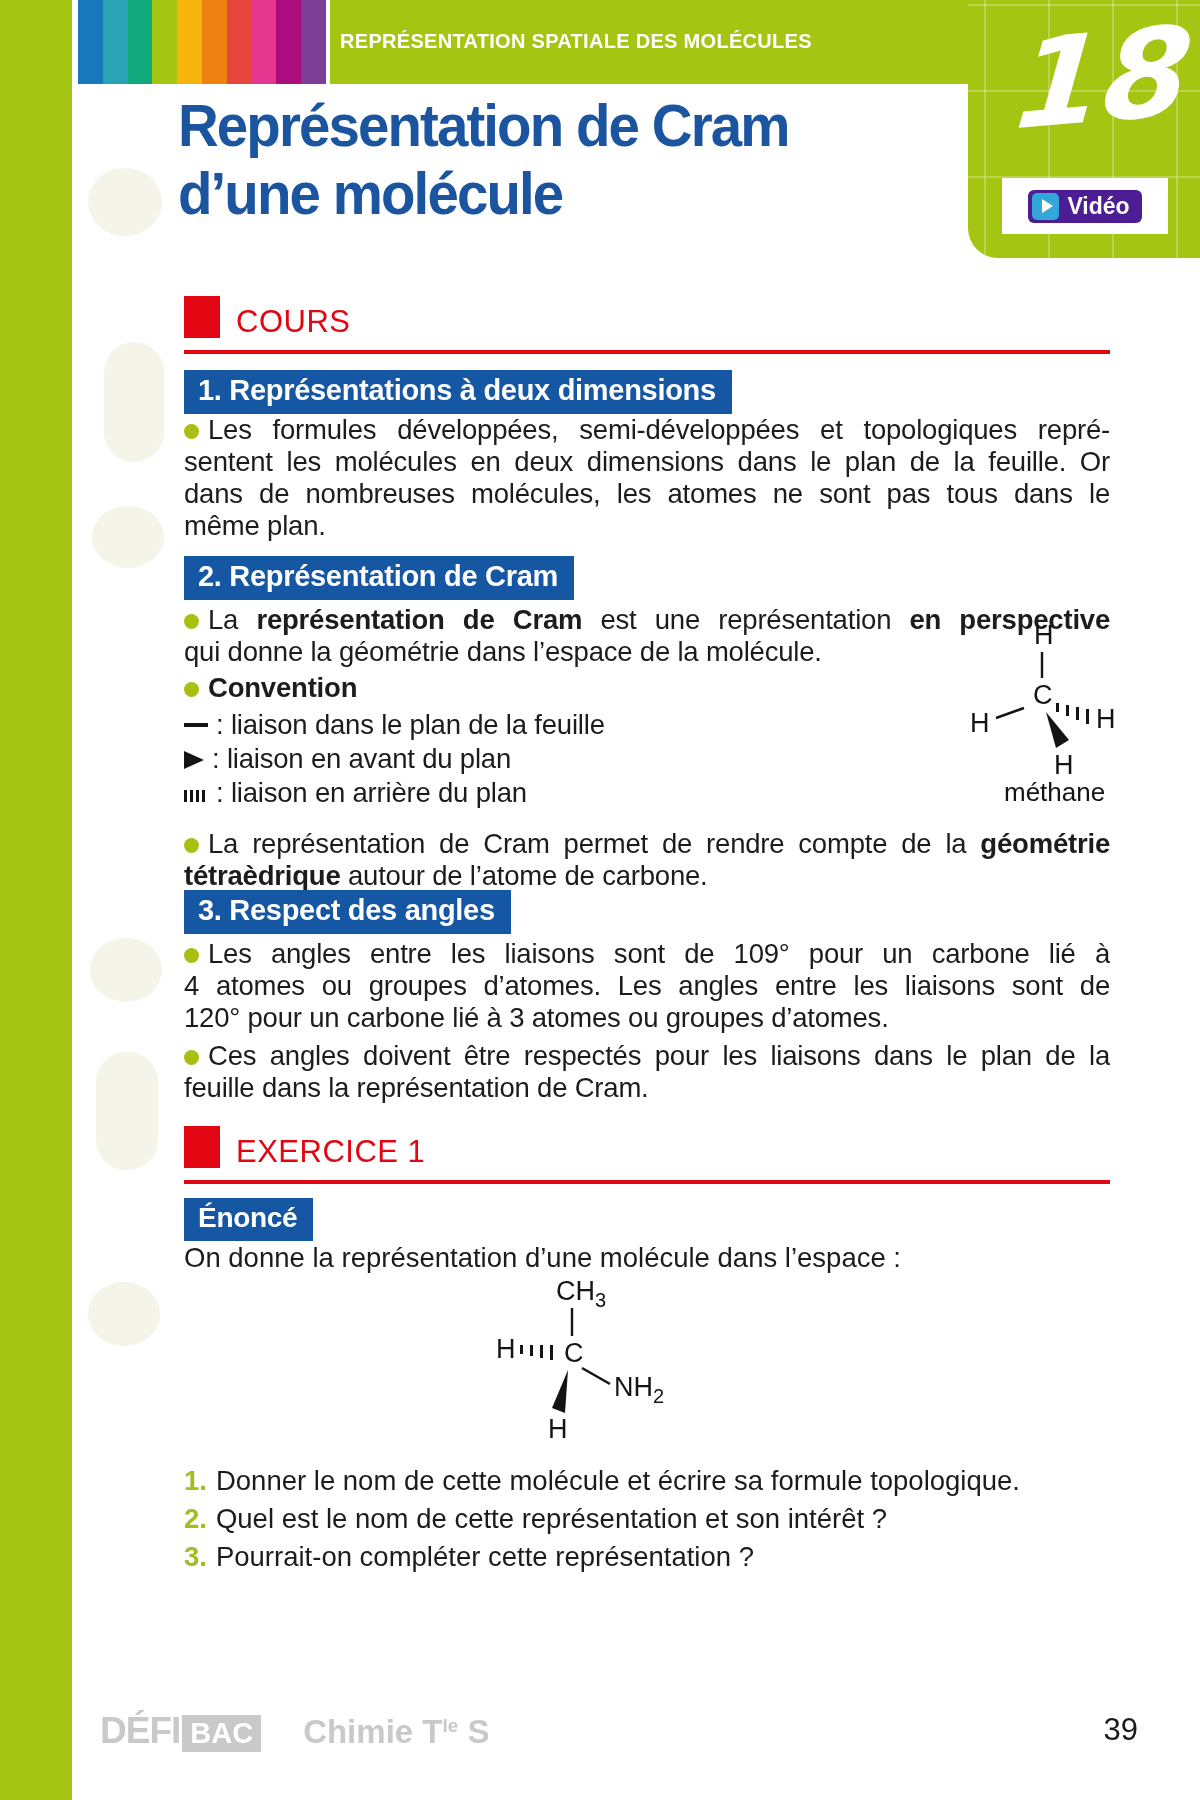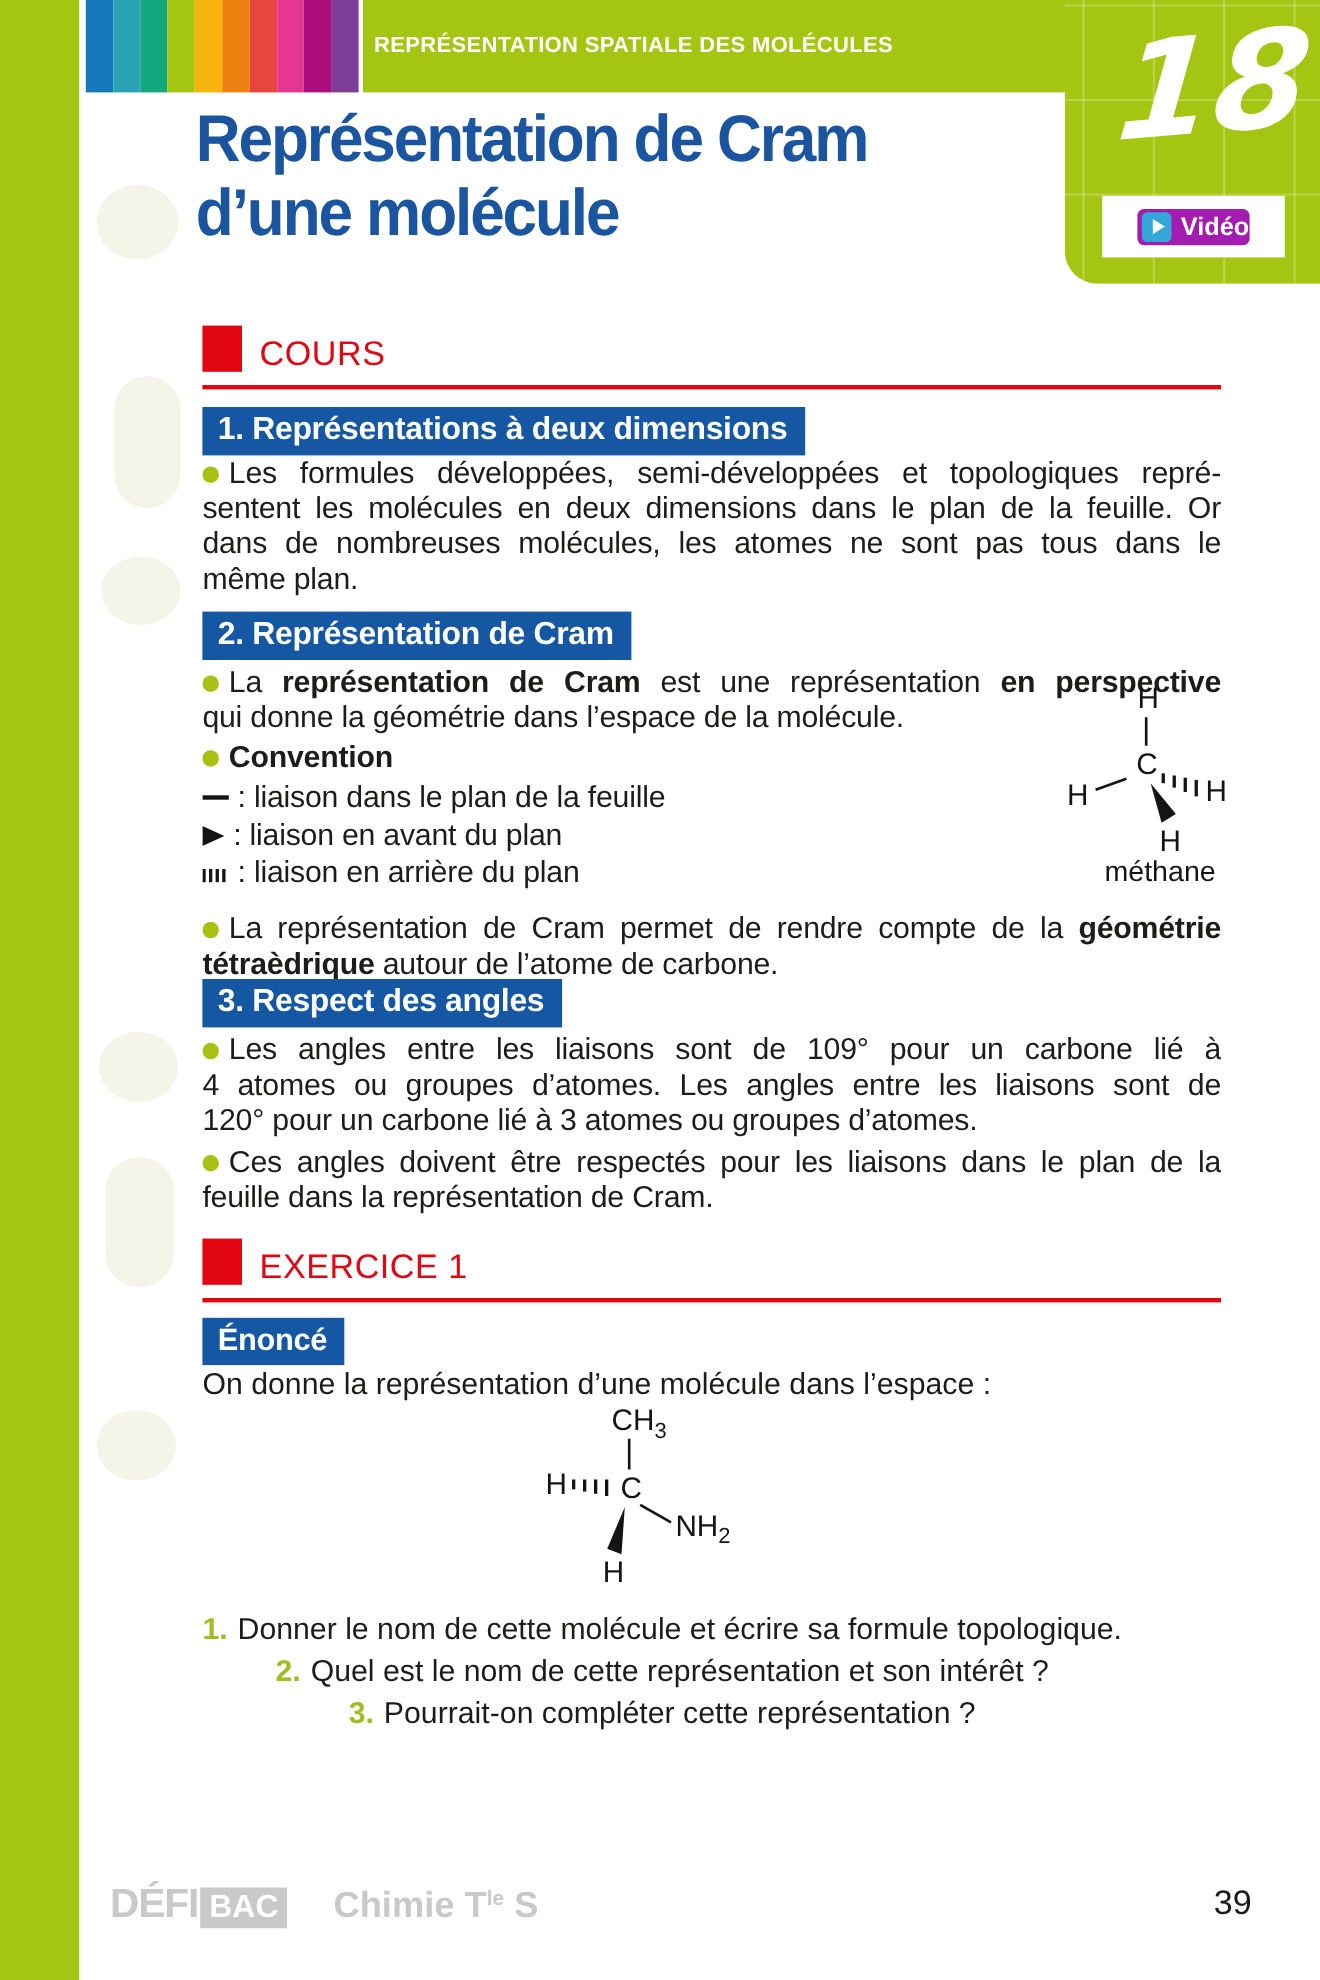--- a/index.html
+++ b/index.html
@@ -21,21 +21,21 @@
   .panel{position:absolute;left:968px;top:0;width:232px;height:258px;background:#a4c512;
          border-radius:0 0 0 30px;
          background-image:
            linear-gradient(to right,rgba(255,255,255,.25) 0 2px,transparent 2px),
            linear-gradient(to bottom,rgba(255,255,255,.25) 0 2px,transparent 2px);
          background-size:64px 86px,64px 86px;background-position:16px 4px,16px 4px;}
   .chapter-num{position:absolute;left:50px;top:6px;color:#fff;font-size:124px;font-weight:bold;font-style:italic;
          font-family:"DejaVu Sans",sans-serif;transform:skewX(-10deg) rotate(-5deg);}
   .video-box{position:absolute;left:1002px;top:178px;width:166px;height:56px;background:#fff;
          display:flex;align-items:center;justify-content:center;}
-  .video-btn{display:flex;align-items:center;background:#a21caf;border-radius:6px;padding:3px 0 3px 4px;gap:8px;cursor:pointer;}
+  .video-btn{display:flex;align-items:center;background:#4c1d95;border-radius:6px;padding:3px 12px 3px 4px;gap:8px;cursor:pointer;}
   .play-ico{width:27px;height:27px;background:#33a7da;border-radius:5px;display:flex;align-items:center;justify-content:center;}
   .play-ico::after{content:"";display:block;width:0;height:0;border-left:11px solid #fff;
          border-top:7px solid transparent;border-bottom:7px solid transparent;margin-left:3px;}
   .video-label{color:#fff;font-weight:bold;font-size:23px;}
 
   
   .title{position:absolute;left:178px;top:92px;color:#1b55a0;font-weight:bold;font-size:60px;line-height:68px;
          letter-spacing:-2px;transform:scaleX(.94);transform-origin:left top;}
 
   
@@ -74,21 +74,21 @@
   
   .methane{position:absolute;left:952px;top:616px;width:230px;height:190px;}
   .exo-mol{position:absolute;left:468px;top:1272px;width:280px;height:185px;}
   svg text{font-family:"Liberation Sans",sans-serif;font-size:27px;fill:#141414;}
   svg .cap{font-size:26px;}
   svg line{stroke:#141414;stroke-width:2.4;}
   svg polygon,svg rect{fill:#141414;}
 
   .intro{position:absolute;left:184px;top:1242px;font-size:27.5px;}
   .questions{position:absolute;left:184px;top:1462px;font-size:27.5px;}
-  .qrow{height:38px;line-height:38px;text-align:center;}
+  .qrow{height:38px;line-height:38px;}
   .qnum{color:#a0bd22;font-weight:bold;margin-right:9px;}
 
   
   .footer{position:absolute;left:100px;top:1710px;display:flex;align-items:baseline;color:#c9c9c9;font-weight:bold;}
   .defi{font-size:37px;letter-spacing:-1px;}
   .bac{font-size:29px;background:#c9c9c9;color:#fff;padding:2px 8px;margin:0 10px 0 2px;}
   .chimie{font-size:33px;margin-left:32px;}
   .sup{font-size:19px;vertical-align:11px;}
   .pagenum{position:absolute;right:62px;top:1712px;font-size:31px;color:#1a1a1a;}
 </style>

